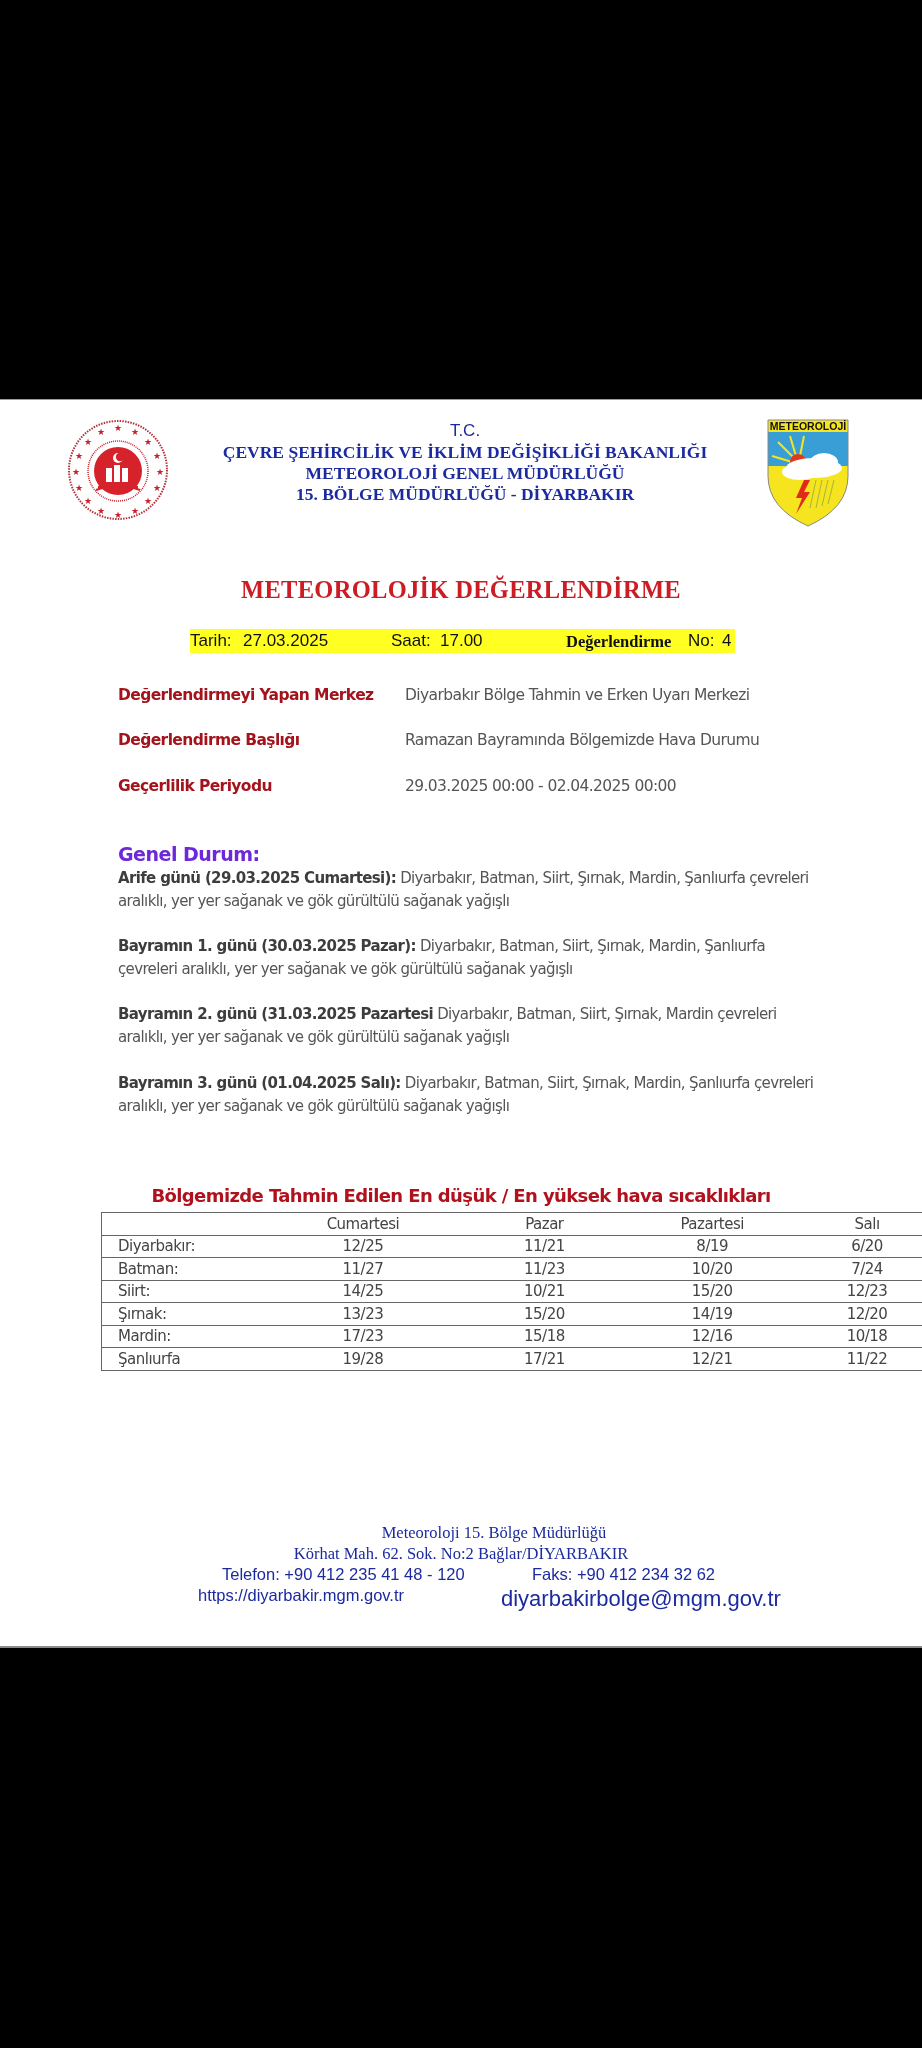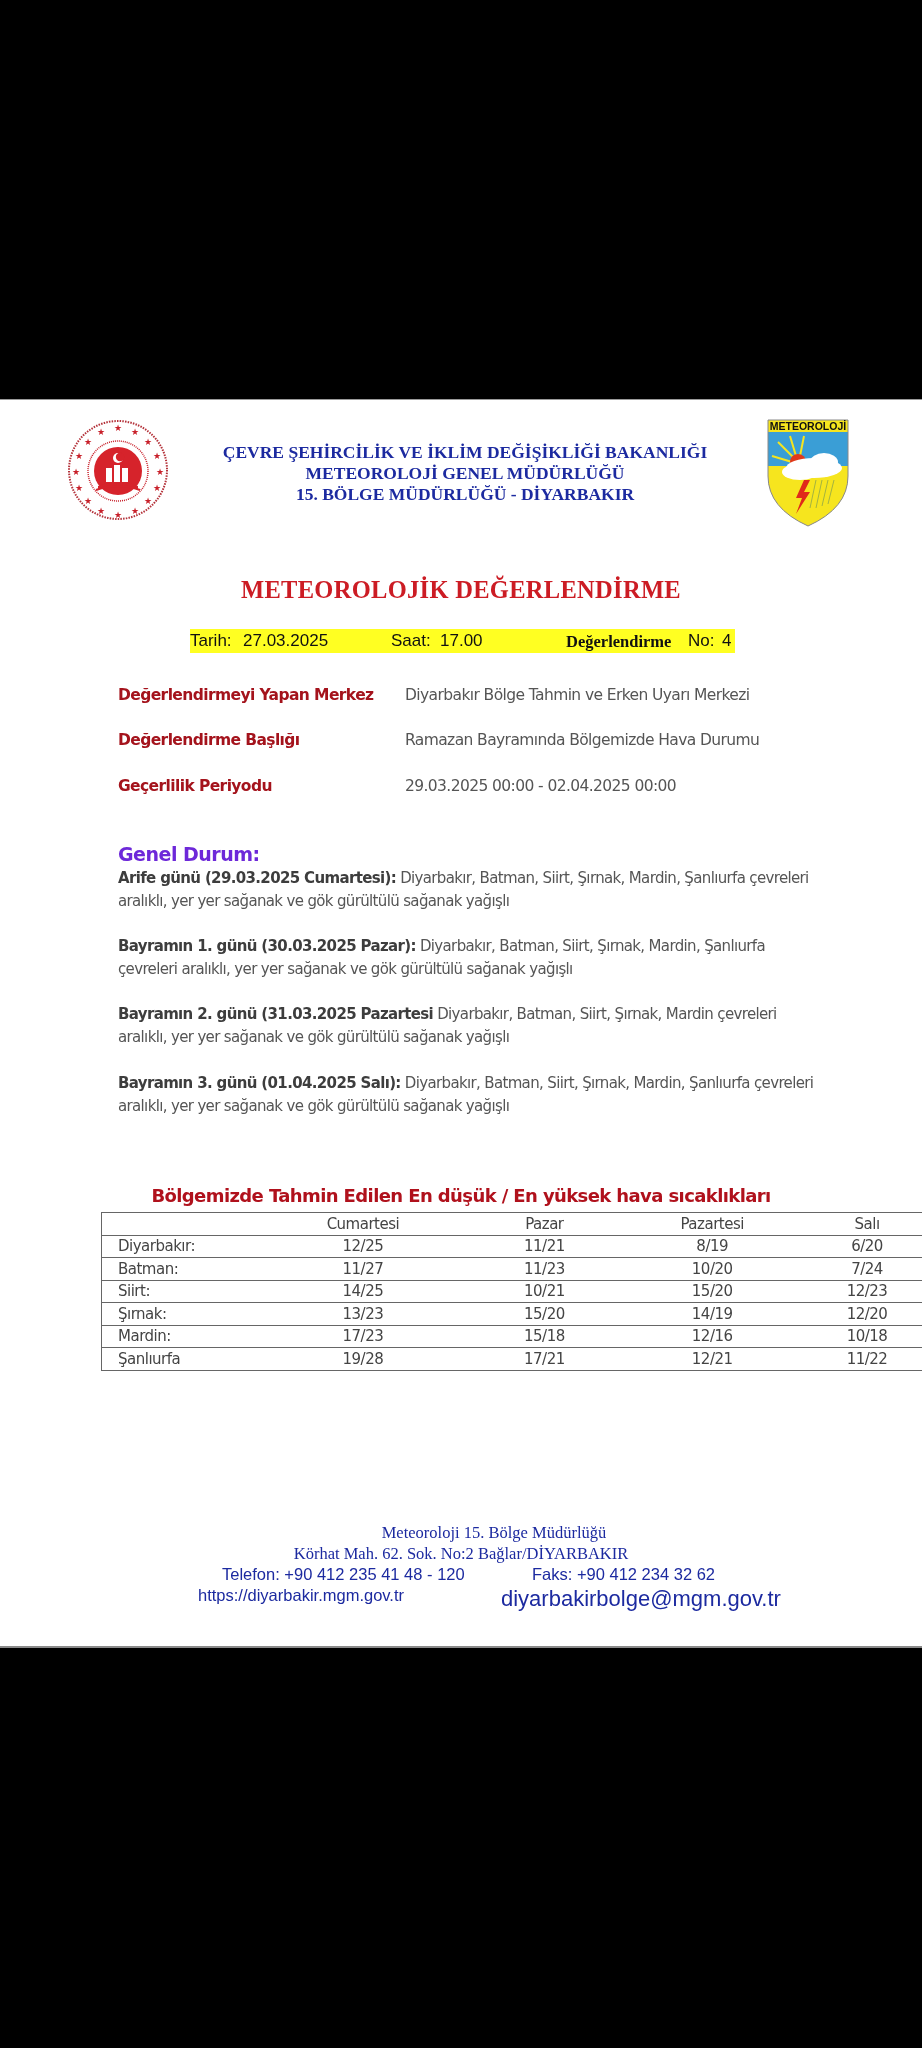--- a/index.html
+++ b/index.html
@@ -112,20 +112,21 @@
     <circle cx="52" cy="53" r="24" fill="#d6232b"></circle>
     <circle cx="52" cy="40" r="5" fill="#fff"></circle>
     <circle cx="54" cy="39" r="4.2" fill="#d6232b"></circle>
     <rect x="40" y="50" width="6" height="14" fill="#fff"></rect>
     <rect x="48" y="47" width="6" height="17" fill="#fff"></rect>
     <rect x="56" y="50" width="6" height="14" fill="#fff"></rect>
     <path d="M32 68 Q52 60 72 68 L72 71 Q52 64 32 71 Z" fill="#d6232b"></path>
     <path d="M30 72 Q52 64 74 72" fill="none" stroke="#d6232b" stroke-width="2"></path>
   </svg>
 
+  <div class="abs hdr-line hdr-tc" style="top:20px;">T.C.</div>
   <div class="abs hdr-line" style="top:42px;">ÇEVRE ŞEHİRCİLİK VE İKLİM DEĞİŞİKLİĞİ  BAKANLIĞI</div>
   <div class="abs hdr-line" style="top:63px;">METEOROLOJİ GENEL MÜDÜRLÜĞÜ</div>
   <div class="abs hdr-line" style="top:84px;">15. BÖLGE MÜDÜRLÜĞÜ - DİYARBAKIR</div>
 
   <svg class="abs logo-right" viewBox="0 0 88 110">
     <defs>
       <clipPath id="shieldclip">
         <path d="M4 2 L84 2 L84 58 Q84 90 44 108 Q4 90 4 58 Z"></path>
       </clipPath>
     </defs>

